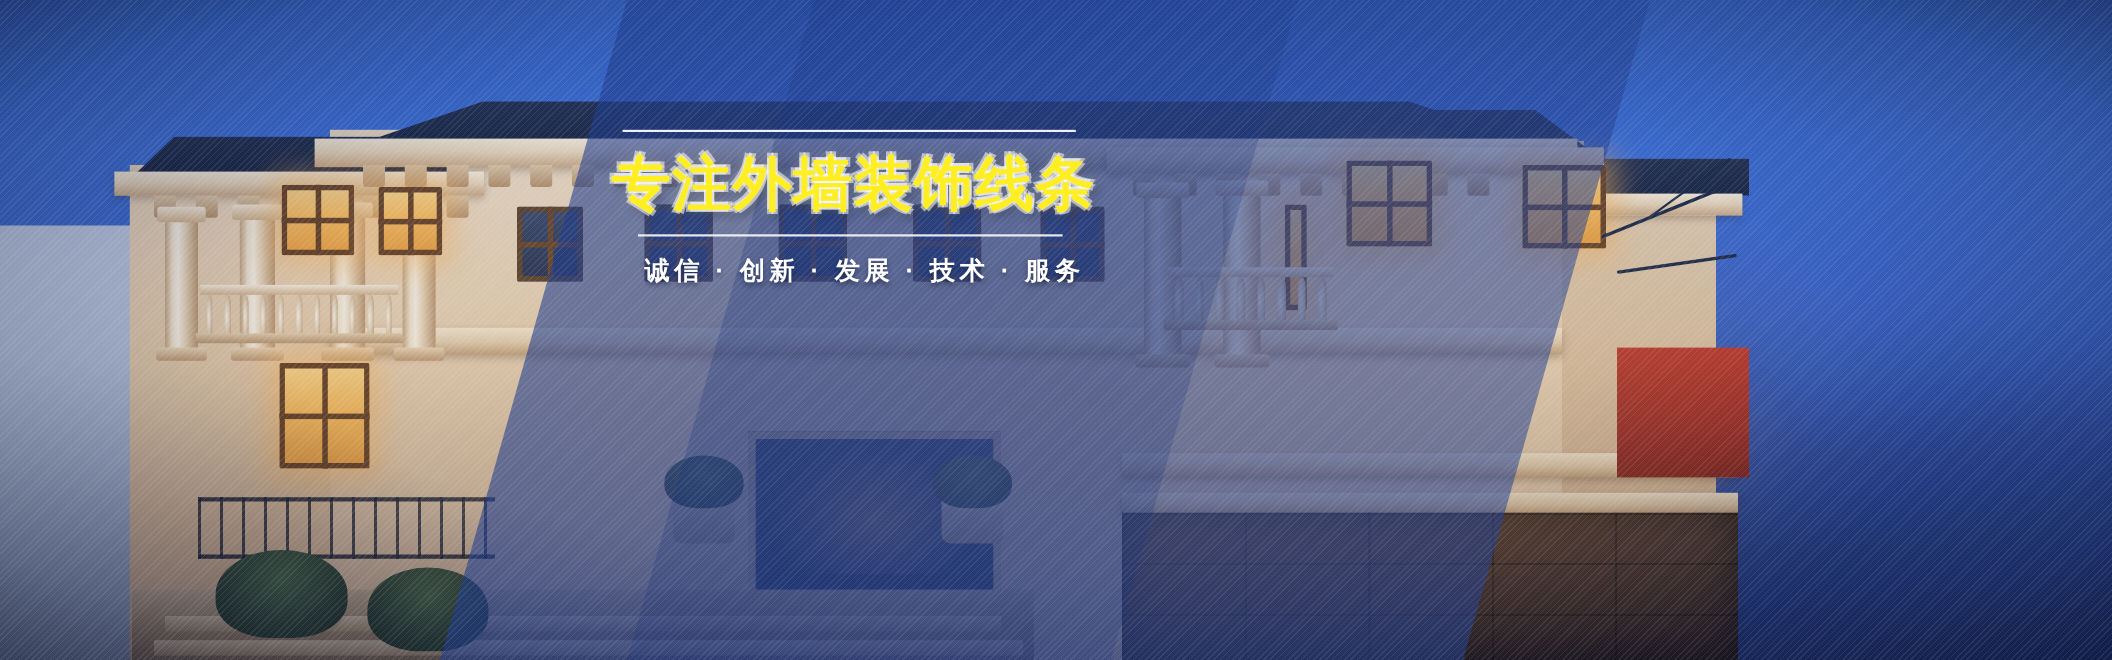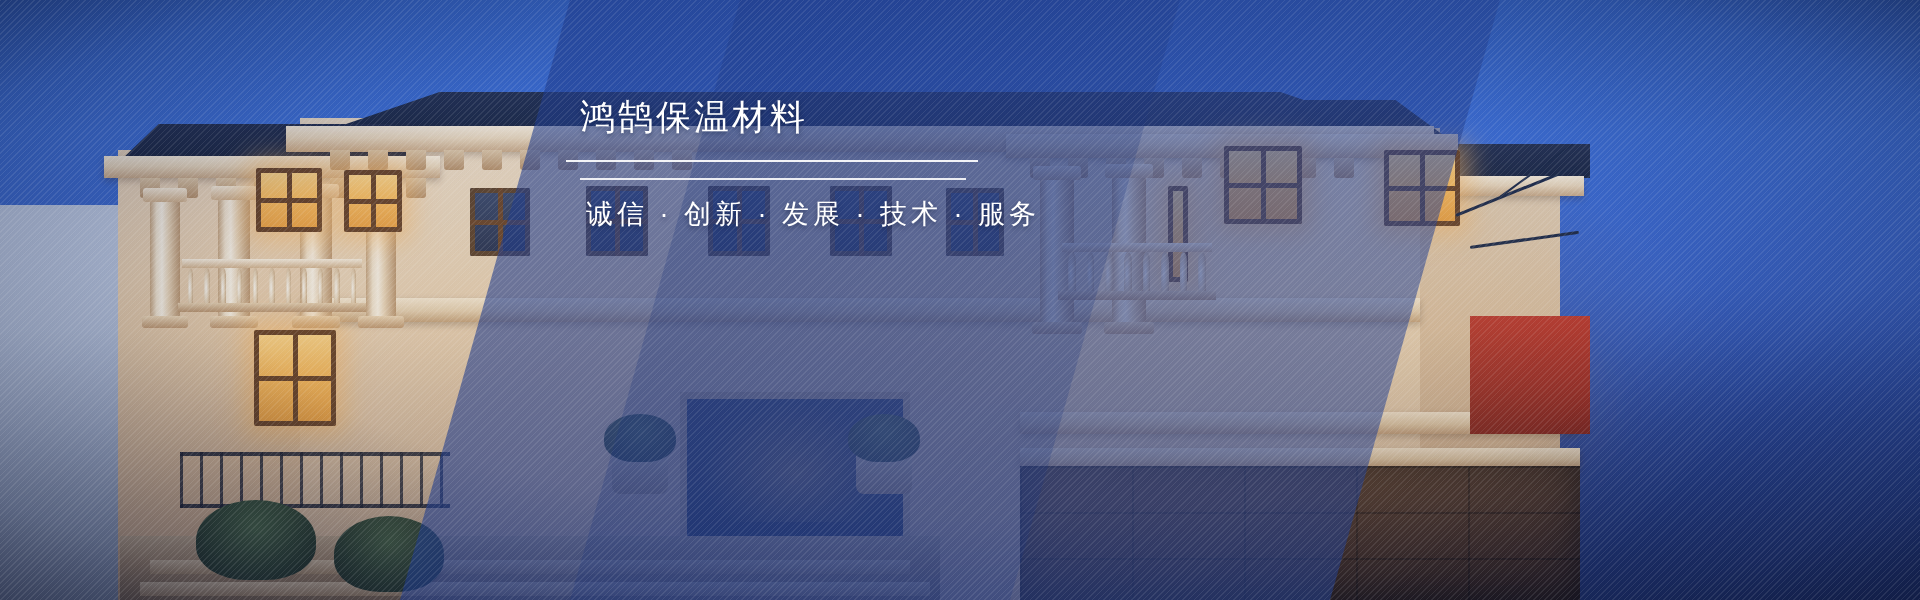--- a/index.html
+++ b/index.html
@@ -323,24 +323,24 @@
       -2px -2px 0 rgba(255,255,255,.55),
        2px -2px 0 rgba(255,255,255,.55),
       -2px  2px 0 rgba(255,255,255,.55),
        2px  2px 0 rgba(255,255,255,.55),
        0    0   10px rgba(255,240,120,.35),
        3px  5px 8px rgba(20,30,70,.55);
   }
   .headline-2 { margin-top: 4px; }
 
   .tagline {
-    font-size: 27px;
+    font-size: 23px;
     color: #ffffff;
     letter-spacing: 4px;
-    font-weight: 400;
+    font-weight: 700;
     margin-left: 30px;
     text-shadow: 0 2px 5px rgba(10,20,50,.55);
     white-space: nowrap;
   }
 </style>
 </head>
 <body>
 
 <div id="banner">
 
@@ -506,24 +506,24 @@
 
   <div class="photo-grade"></div>
   <div class="vignette"></div>
 
   <div class="overlay-panel"></div>
   <div class="overlay-panel-2"></div>
 
   <div class="hatch"></div>
 
   <div class="text-block">
-    <div class="brand-line">鸿鹄保温材料</div>
 
     <div class="rule"></div>
 
 
+    <div class="headline headline-2">专注外墙装饰线条</div>
 
     <div class="rule bottom"></div>
 
     <div class="tagline">诚信 · 创新 · 发展 · 技术 · 服务</div>
   </div>
 
 </div>
 
 </body></html>

